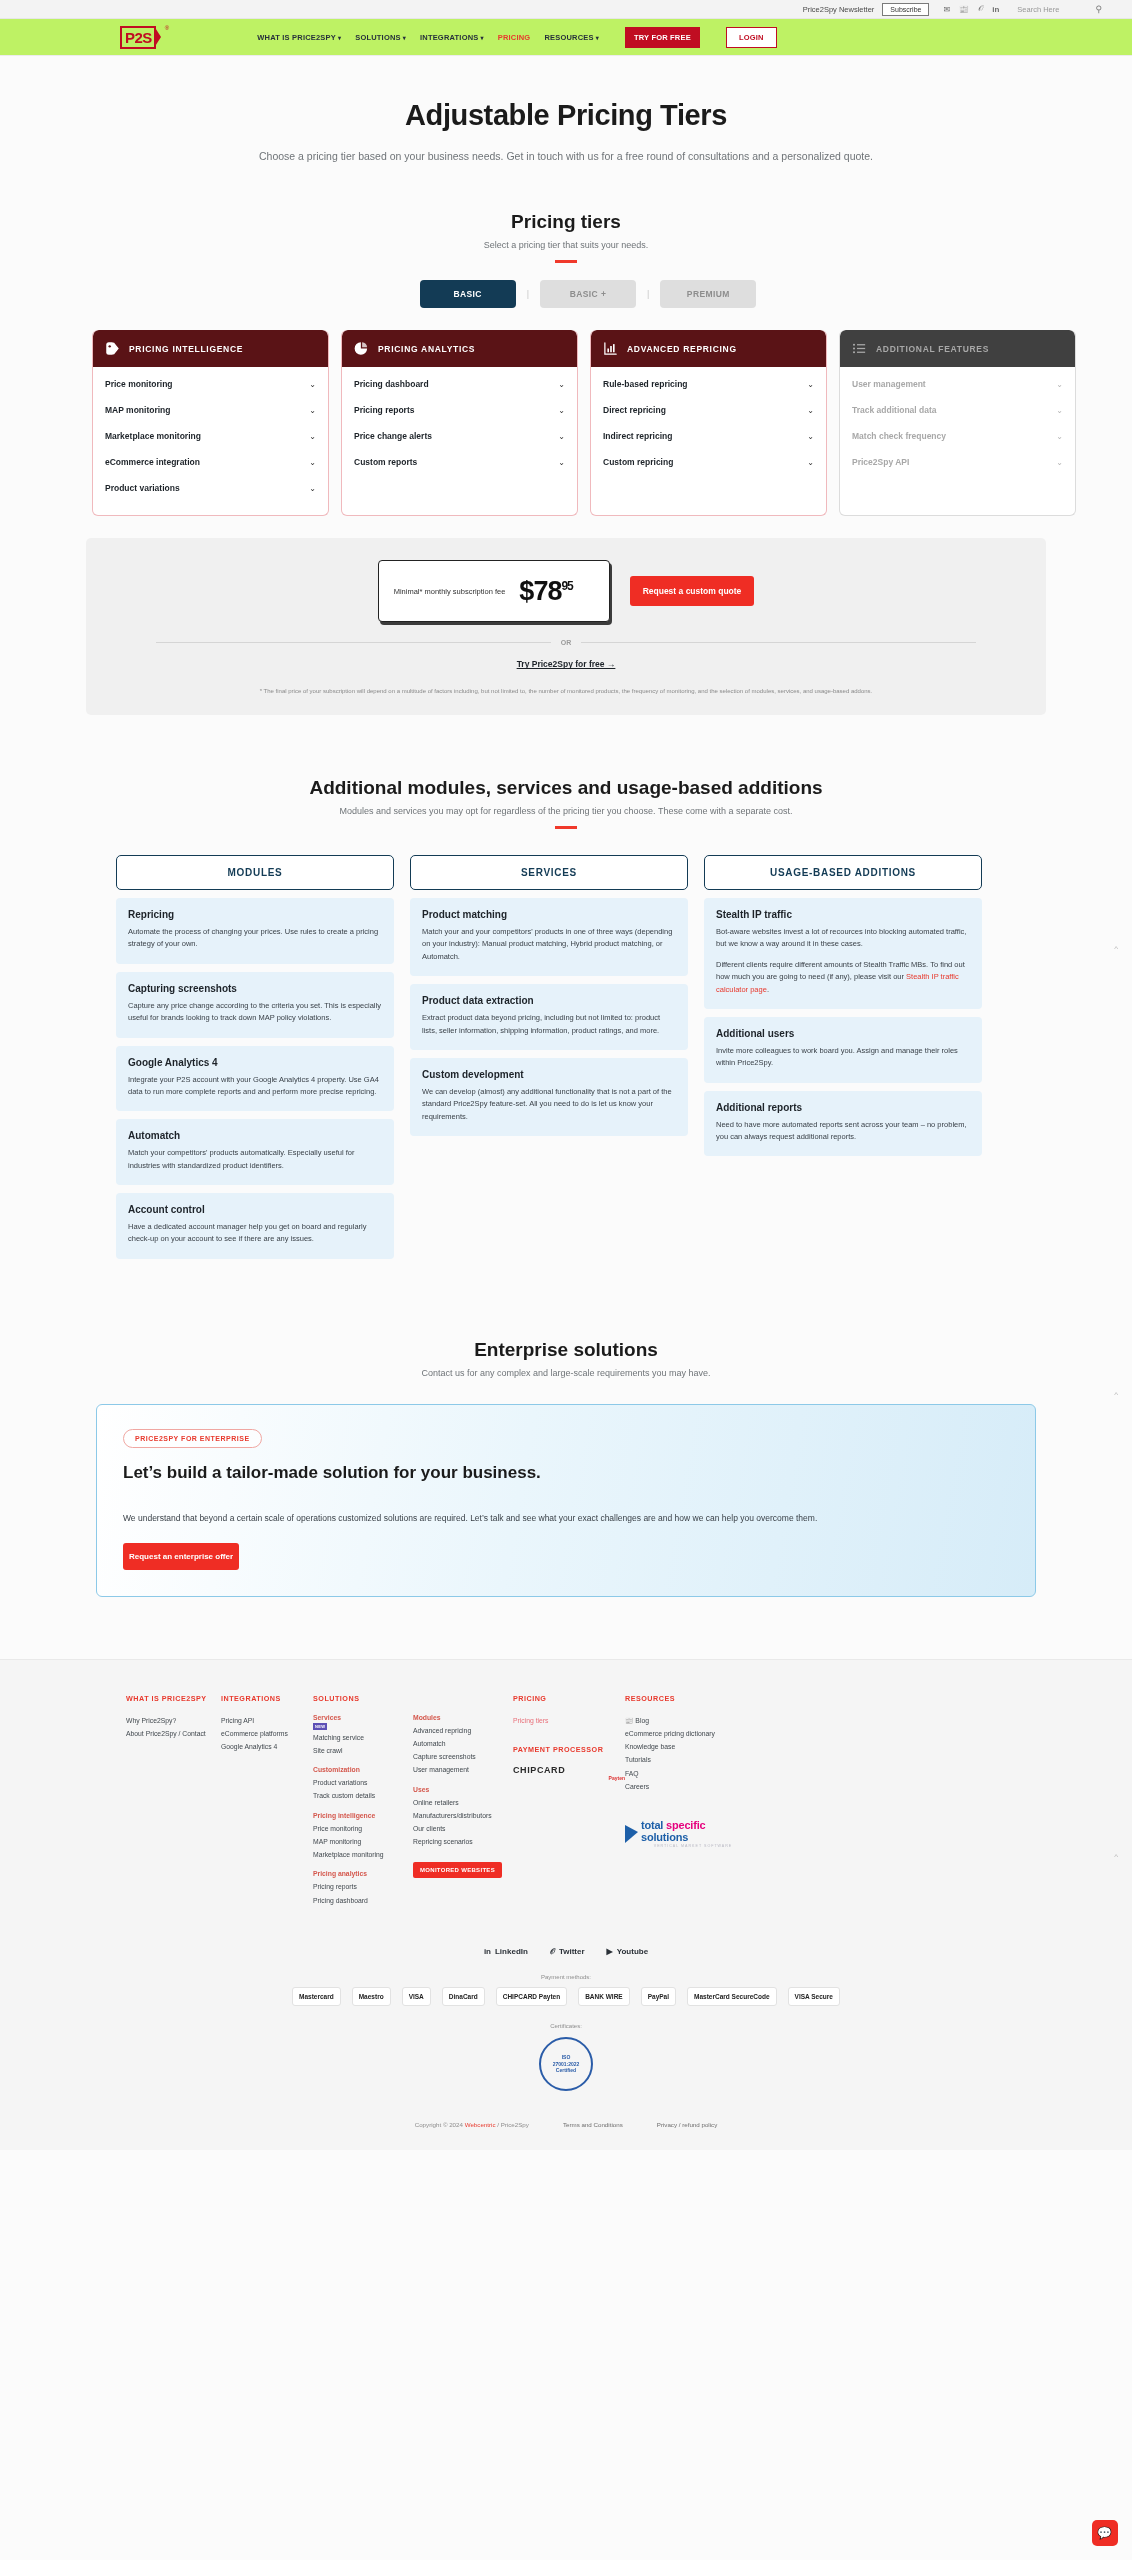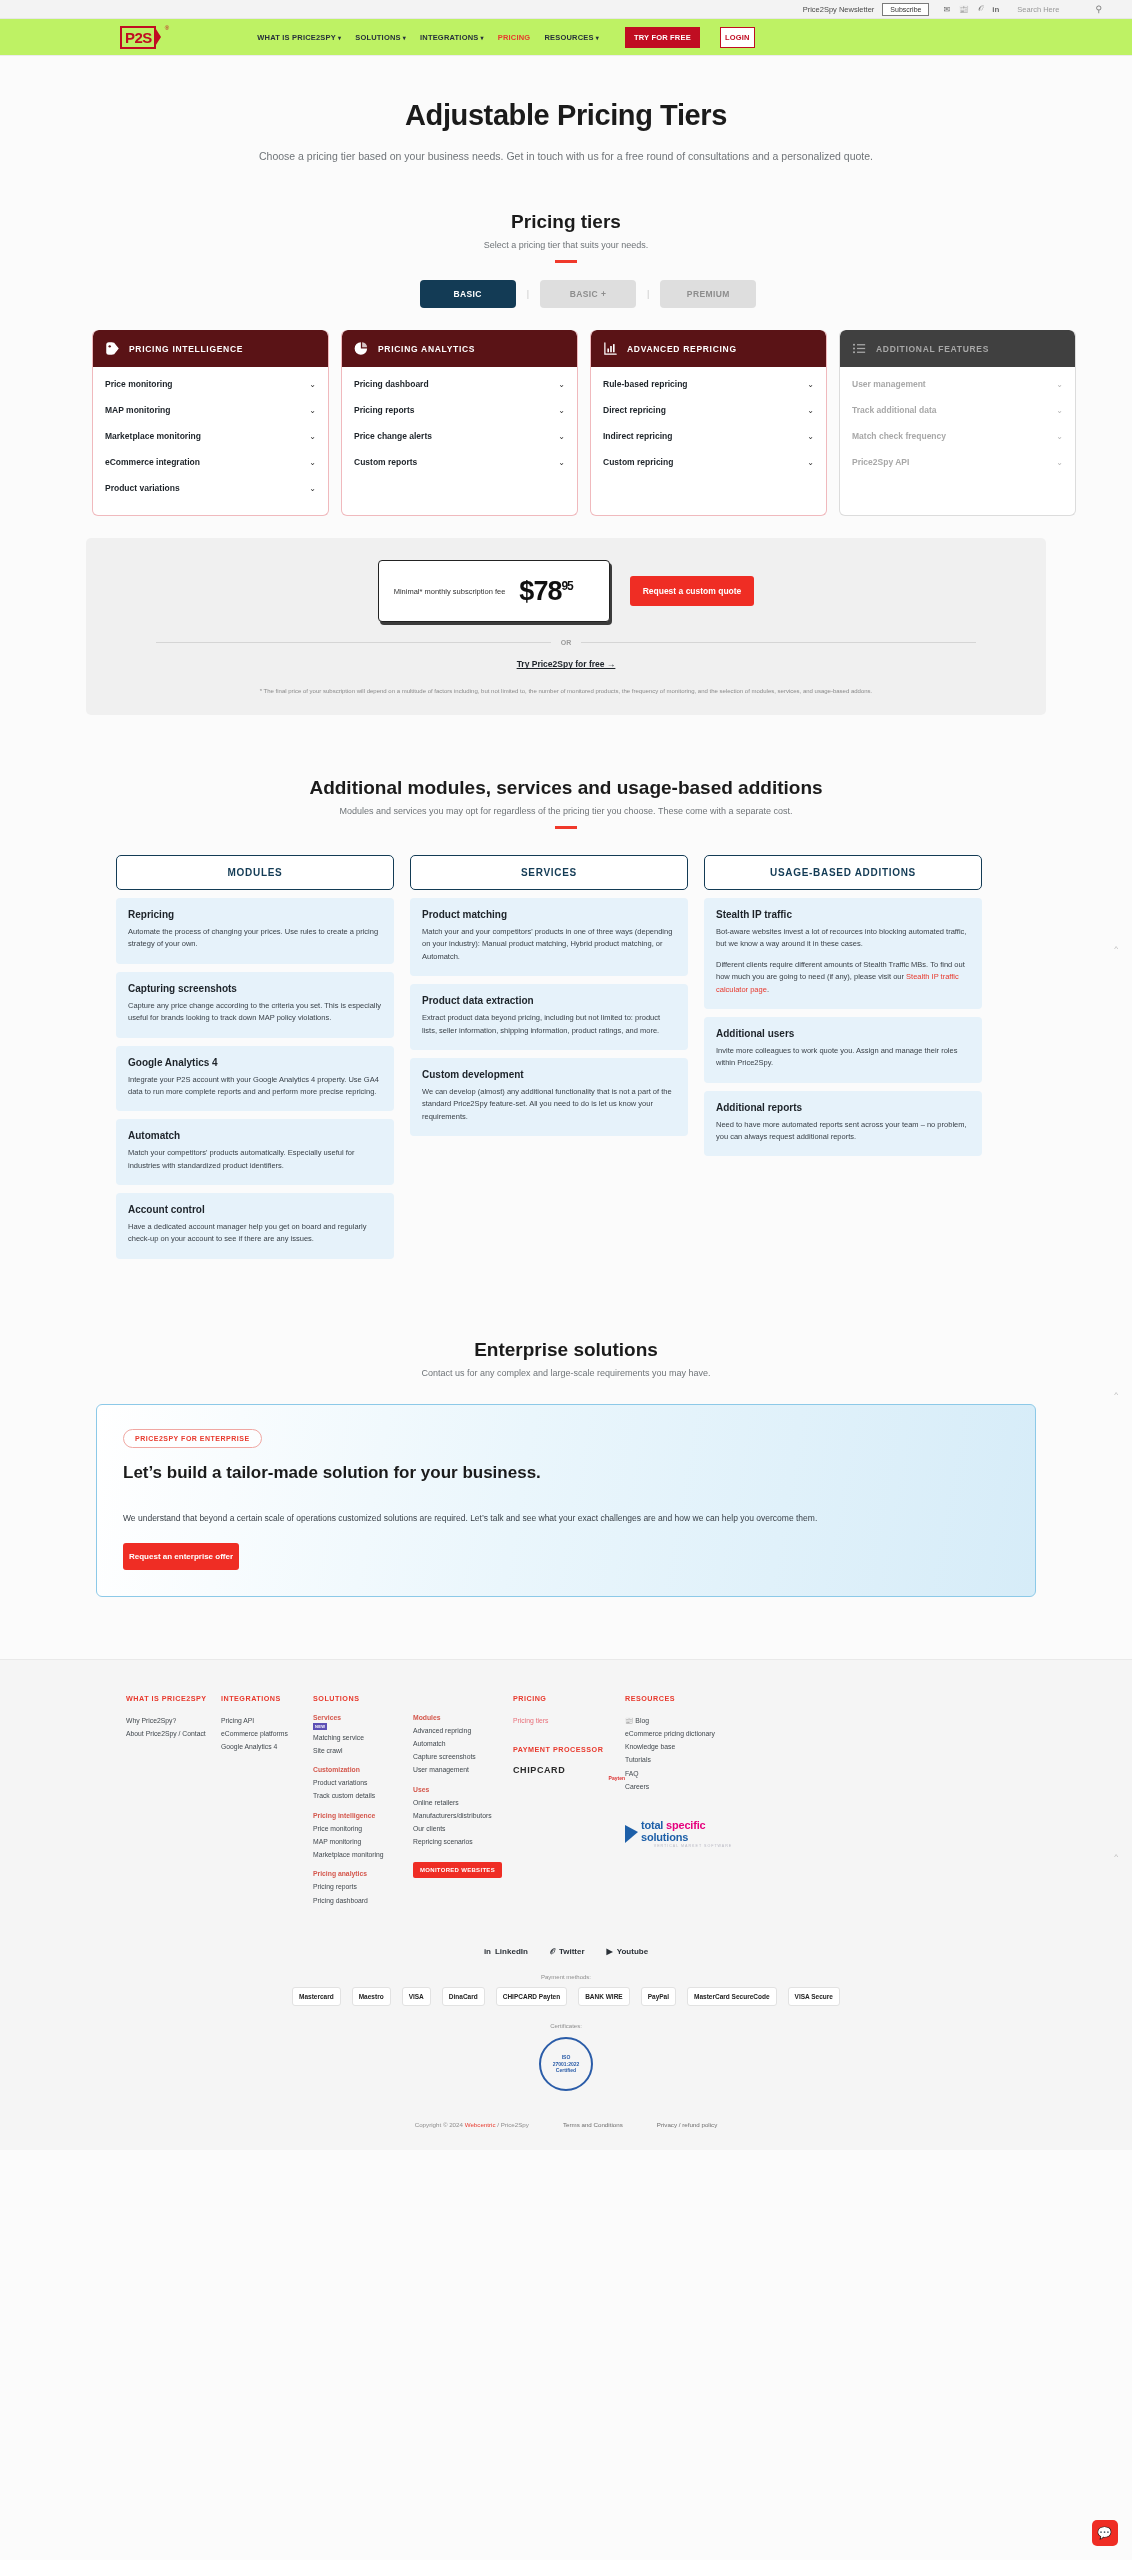--- a/index.html
+++ b/index.html
@@ -98,22 +98,22 @@
     padding: 6px 9px;
     margin-left: 12px;
     cursor: pointer;
     letter-spacing: .2px;
   }
   .btn-login {
     border: 1px solid #c00d22;
     color: #c00d22;
     font-size: 7.5px;
     font-weight: bold;
-    padding: 5px 4px;
-    margin-left: 6px;
+    padding: 5px 12px;
+    margin-left: 12px;
     cursor: pointer;
     background: #fff;
   }
 
   
   .hero { text-align: center; padding-top: 43px; }
   .hero h1 {
     font-size: 29px;
     font-weight: bold;
     color: #1b1b1b;
@@ -771,21 +771,21 @@
 
       <div class="mod-col">
         <div class="mod-col-head">USAGE-BASED ADDITIONS</div>
         <div class="mod-item">
           <h4>Stealth IP traffic</h4>
           <p>Bot-aware websites invest a lot of recources into blocking automated traffic, but we know a way around it in these cases.</p>
           <p><span>Different clients require different amounts of Stealth Traffic MBs. To find out how much you are going to need (if any), please visit our </span><a>Stealth IP traffic calculator page</a><span>.</span></p>
         </div>
         <div class="mod-item">
           <h4>Additional users</h4>
-          <p>Invite more colleagues to work quote you. Assign and manage their roles within Price2Spy.</p>
+          <p>Invite more colleagues to work board you. Assign and manage their roles within Price2Spy.</p>
         </div>
         <div class="mod-item">
           <h4>Additional reports</h4>
           <p>Need to have more automated reports sent across your team – no problem, you can always request additional reports.</p>
         </div>
       </div>
     </div>
   </div>
 
   <div class="ent-sec">

